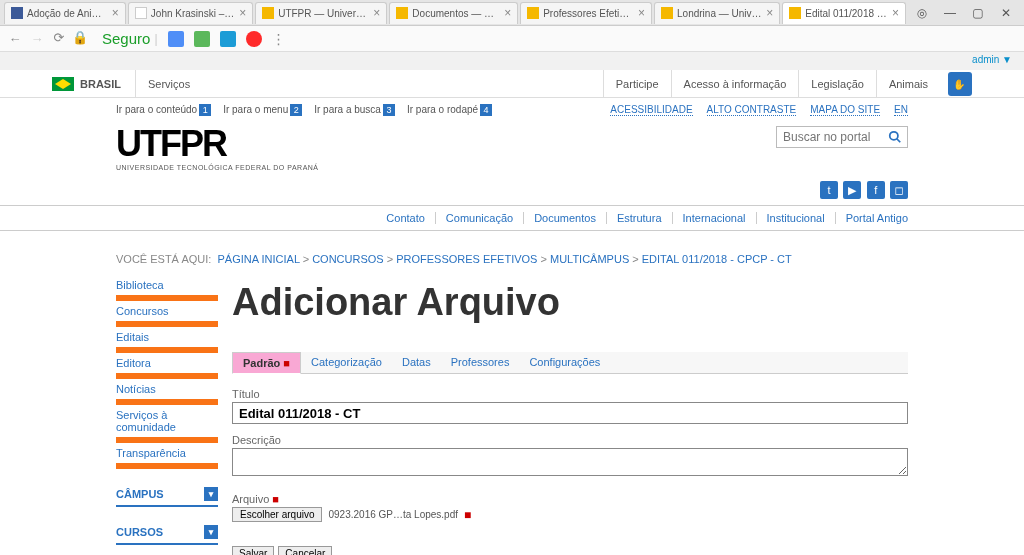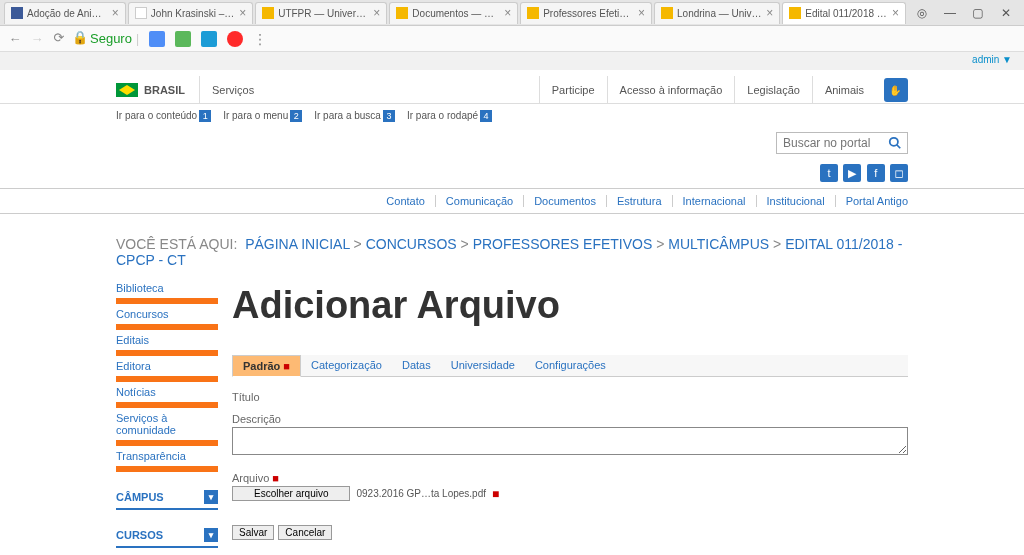--- a/index.html
+++ b/index.html
@@ -12,30 +12,30 @@
     .tab.active { background:#fff; }
     .tab .favicon { width:12px; height:12px; margin-right:4px; flex-shrink:0; }
     .tab .tab-title { overflow:hidden; text-overflow:ellipsis; flex:1; }
     .tab .tab-close { margin-left:4px; color:#888; font-size:12px; flex-shrink:0; }
     .window-controls { margin-left:auto; display:flex; align-items:center; padding-right:4px; }
     .window-controls span { width:28px; text-align:center; color:#555; font-size:12px; cursor:pointer; }
     
     .addr-bar { height:26px; display:flex; align-items:center; padding:0 6px; border-bottom:1px solid #ddd; background:#fafafa; }
     .nav-btn { width:18px; height:18px; color:#888; text-align:center; cursor:pointer; margin-right:4px; font-size:13px; }
     .lock { width:14px; }
-    .secure { color:#1a9e29; font-size:13px; margin-right:4px; }
+    .secure { color:#1a9e29; font-size:15px; margin-right:4px;margin-left:12px; }
     .url-field { flex:1; font-size:11px; color:#555; margin-left:4px; outline:none; border:none; background:transparent; overflow:hidden; text-overflow:ellipsis; }
     .ext-icons { display:flex; align-items:center; gap:10px; padding-left:10px; }
     .ext-icons span { width:16px; height:16px; display:inline-block; cursor:pointer; border-radius:2px; }
     
     .admin-bar { height:18px; background:#f1f1f1; text-align:right; padding:2px 12px; font-size:10px; color:#098fcb; }
     
     
     .gov-bar { height:28px; background:#fff; border-bottom:1px solid #ddd; }
-    .gov-inner { width:792px; margin:6px auto; display:flex; align-items:center; height:28px; }
+    .gov-inner { width:920px; margin:0 auto; display:flex; align-items:center; height:28px; }
     .flag { width:22px; height:14px; background:linear-gradient(to bottom,#009739 0%,#009739 100%); position:relative; margin-right:6px; }
     .flag::after { content:""; position:absolute; left:3px; top:2px; width:16px; height:10px; background:#fedd00; clip-path:polygon(50% 0,100% 50%,50% 100%,0 50%); }
     .gov-brand { font-size:11px; color:#555; font-weight:bold; }
     .gov-link { font-size:11px; color:#555; padding:0 12px; cursor:pointer; }
     .gov-divider { width:1px; height:28px; background:#ddd; }
     .gov-spacer { flex:1; }
     .gov-icon-btn { width:24px; height:24px; background:#2a72c0; border-radius:3px; margin-left:8px; display:flex; align-items:center; justify-content:center; color:#fff; cursor:pointer; font-size:10px; }
     
     
     .skip-bar { width:792px; margin:0 auto; display:flex; align-items:center; padding:6px 0; font-size:10px; }
@@ -55,46 +55,46 @@
     .social-row { width:792px; margin:0 auto; text-align:right; padding:2px 0 6px; }
     .social-row span { display:inline-block; width:18px; height:18px; background:#2a72c0; color:#fff; text-align:center; line-height:18px; font-size:11px; margin-left:2px; cursor:pointer; border-radius:2px; }
     
     
     .main-nav { border-top:1px solid #ccc; border-bottom:1px solid #ccc; }
     .main-nav-inner { width:792px; margin:0 auto; display:flex; justify-content:flex-end; padding:6px 0; gap:0; }
     .main-nav-link { font-size:11px; color:#2a72c0; cursor:pointer; padding:0 10px; border-right:1px solid #ccc; }
     .main-nav-link:last-child { border-right:none; padding-right:0; }
     
     
-    .breadcrumb { width:792px; margin:0 auto; padding:22px 0 10px; font-size:14px; color:#888; }
+    .breadcrumb { width:792px; margin:0 auto; padding:22px 0 10px; font-size:11px; color:#888; }
     .breadcrumb a { color:#2a72c0; cursor:pointer; }
     
     
     .content { width:792px; margin:0 auto; display:flex; gap:14px; }
     .sidebar { width:102px; flex-shrink:0; }
     .side-section { margin-bottom:14px; }
     .side-link { display:block; padding:4px 0; font-size:11px; color:#2a72c0; border-bottom:6px solid #f97316; cursor:pointer; }
     .side-header { display:flex; align-items:center; justify-content:space-between; padding:4px 0; font-size:11px; font-weight:bold; color:#2a72c0; border-bottom:2px solid #2a72c0; cursor:pointer; }
     .side-header .chev { width:14px; height:14px; background:#2a72c0; color:#fff; text-align:center; line-height:14px; font-size:9px; }
     
     .main-area { flex:1; }
     .page-title { font-size:38px; font-weight:bold; color:#333; padding:6px 0 28px; }
     .hint { font-size:10px; color:#888; padding-bottom:8px; }
     
     .tabs-row { display:flex; font-size:11px; border-bottom:1px solid #ccc; background:#f7f7f7; }
     .edit-tab { padding:4px 10px; cursor:pointer; color:#2a72c0; }
-    .edit-tab.active { background:#fdba74; border:1px solid #ccc; border-bottom:1px solid #fff; margin-bottom:-1px; font-weight:bold; color:#333; }
+    .edit-tab.active { background:#f9a8d4; border:1px solid #ccc; border-bottom:1px solid #fff; margin-bottom:-1px; font-weight:bold; color:#333; }
     .req-dot { color:#c00; }
     
     .form-panel { padding:10px 0 0; }
     .field-label { font-size:11px; color:#666; margin:4px 0 2px; }
     .text-field { width:100%; height:22px; border:1px solid #888; padding:2px 6px; font-size:13px; font-weight:bold; font-family:Arial; }
     .textarea-field { width:100%; height:28px; border:1px solid #888; padding:2px 6px; font-size:12px; font-family:Arial; resize:vertical; }
     .file-row { display:flex; align-items:center; gap:6px; margin-top:2px; }
-    .choose-btn { font-size:10px; padding:1px 21px; border:1px solid #999; background:#eee; cursor:pointer; }
+    .choose-btn { font-size:10px; padding:1px 7px; border:1px solid #999; background:#eee; cursor:pointer; }
     .file-name-text { font-size:10px; color:#555; }
     .btn-row { margin-top:24px; display:flex; gap:4px; }
     .std-btn { font-size:10px; padding:1px 6px; border:1px solid #999; background:#eee; cursor:pointer; }
   </style>
 </head>
 <body>
 
 <div class="browser-chrome">
   <div class="tab-strip">
     <div class="tab">
@@ -174,23 +174,33 @@
     <span class="gov-link">Animais</span>
     <span class="gov-icon-btn">✋</span>
   </div>
 </div>
 
 <div class="skip-bar">
   <span class="skip-link"><span>Ir para o conteúdo</span><span class="skip-num">1</span></span>
   <span class="skip-link"><span>Ir para o menu</span><span class="skip-num">2</span></span>
   <span class="skip-link"><span>Ir para a busca</span><span class="skip-num">3</span></span>
   <span class="skip-link"><span>Ir para o rodapé</span><span class="skip-num">4</span></span>
+  <div class="access-links">
+    <span class="access-link">ACESSIBILIDADE</span>
+    <span class="access-link">ALTO CONTRASTE</span>
+    <span class="access-link">MAPA DO SITE</span>
+    <span class="access-link">EN</span>
+  </div>
 </div>
 
 <div class="header-row">
+  <div class="logo-box">
+    <span class="logo-text">UTFPR</span>
+    <span class="logo-sub">UNIVERSIDADE TECNOLÓGICA FEDERAL DO PARANÁ</span>
+  </div>
   <div class="search-box">
     <input class="search-input" placeholder="Buscar no portal" style="">
     <span class="search-btn">
       <svg width="14" height="14" viewBox="0 0 24 24" fill="none" stroke="#2a72c0" stroke-width="3">
           <circle cx="10" cy="10" r="7"></circle>
           <line x1="21" y1="21" x2="15" y2="15"></line>
         </svg>
     </span>
   </div>
 </div>
@@ -253,26 +263,27 @@
     </div>
   </div>
 
   <div class="main-area">
     <div class="page-title">Adicionar Arquivo</div>
 
     <div class="tabs-row">
       <span class="edit-tab active"><span>Padrão</span> <span class="req-dot">■</span></span>
       <span class="edit-tab">Categorização</span>
       <span class="edit-tab">Datas</span>
-      <span class="edit-tab">Universidade</span>
+      <span class="edit-tab">Professores</span>
       <span class="edit-tab">Configurações</span>
     </div>
 
     <div class="form-panel">
       <div class="field-label">Título</div>
+      <input class="text-field" value="Edital 011/2018 - CT" style="">
 
       <div class="field-label" style="margin-top:10px">Descrição</div>
       <textarea class="textarea-field" style=""></textarea>
 
       <div class="field-label" style="margin-top:14px"><span>Arquivo</span> <span class="req-dot">■</span></div>
       <div class="file-row">
         <button class="choose-btn">Escolher arquivo</button>
         <span class="file-name-text">0923.2016 GP…ta Lopes.pdf</span>
         <span class="req-dot">■</span>
       </div>

